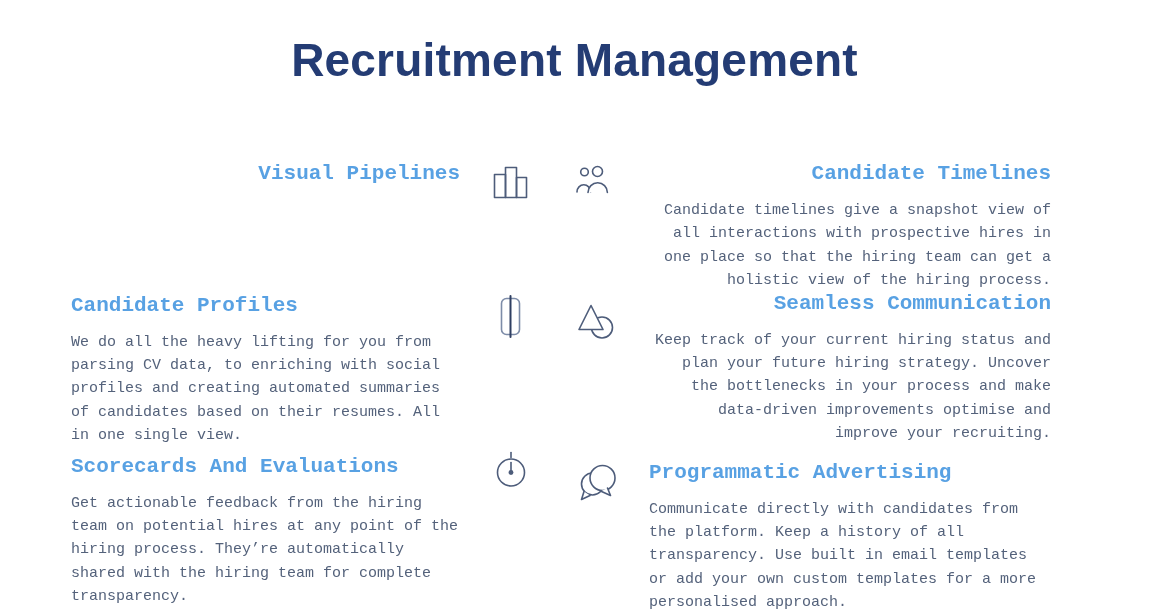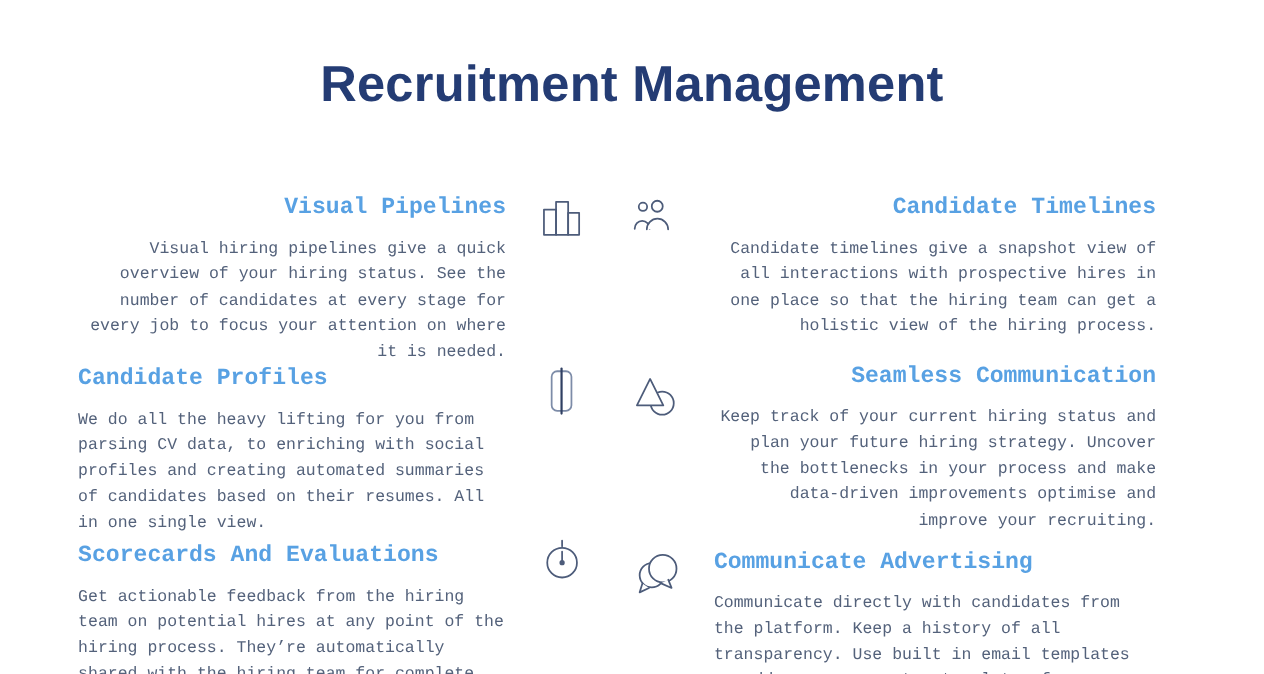--- a/index.html
+++ b/index.html
@@ -6,21 +6,21 @@
   html, body { margin: 0; padding: 0; }
   body {
     width: 1149px;
     height: 613px;
     background: #ffffff;
     font-family: "Liberation Sans", sans-serif;
     overflow: hidden;
   }
   .page-title {
     margin: 0;
-    padding-top: 50px;
+    padding-top: 34px;
     text-align: center;
     font-size: 46px;
     line-height: 53px;
     font-weight: 800;
     letter-spacing: 0.2px;
     color: #243c74;
   }
   .features {
     display: grid;
     grid-template-columns: 389px 91px 98px 402px;
@@ -67,21 +67,20 @@
 </style>
 </head>
 <body>
 
 <h1 class="page-title">Recruitment Management</h1>
 
 <div class="features">
 
   <div class="feature feature-left">
     <h3>Visual Pipelines</h3>
-    <p>Visual hiring pipelines give a quick overview of your hiring status. See the number of candidates at every stage for every job to focus your attention on where it is needed.</p>
   </div>
   <div class="icon-cell left">
     <span>
       <svg width="40" height="40" viewBox="0 0 40 40">
         <rect class="stroke" x="3.5" y="11.5" width="11" height="23"></rect>
         <rect class="stroke" x="14.5" y="4.5" width="11" height="30"></rect>
         <rect class="stroke" x="25.5" y="14.5" width="10" height="20"></rect>
       </svg>
     </span>
   </div>
@@ -144,17 +143,17 @@
     <span>
       <svg width="46" height="42" viewBox="0 0 46 42">
         <circle class="stroke" cx="18.5" cy="22" r="11"></circle>
         <path class="stroke fill-white" d="M10,29.5 L7.5,37.5 L16,33.5"></path>
         <circle class="stroke fill-white" cx="28.5" cy="16" r="12.5"></circle>
         <path class="stroke fill-white" d="M33.5,26 L36.5,33.5 L27,29.3"></path>
       </svg>
     </span>
   </div>
   <div class="feature feature-right pt14">
-    <h3>Communicate Advertising</h3>
+    <h3>Programmatic Advertising</h3>
     <p>Communicate directly with candidates from the platform. Keep a history of all transparency. Use built in email templates or add your own custom templates for a more personalised approach.</p>
   </div>
 
 </div>
 
 </body></html>

